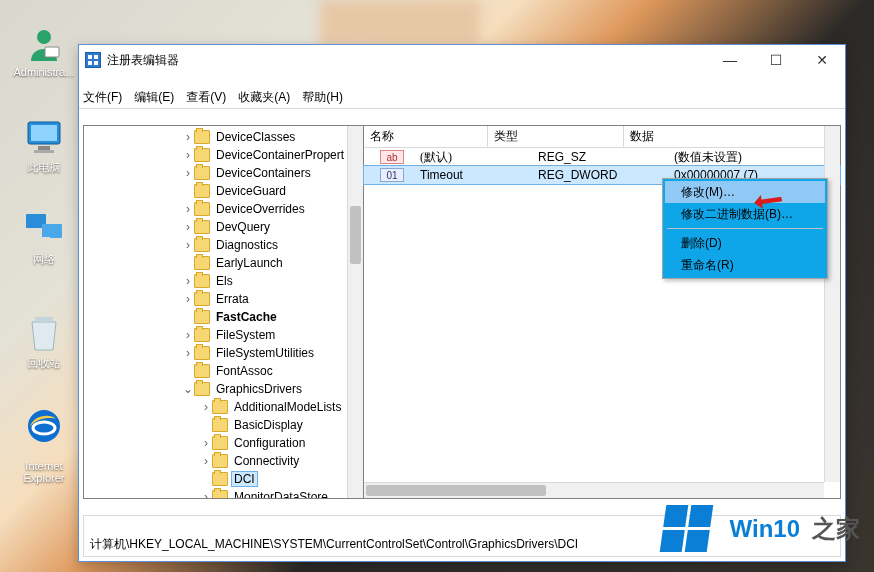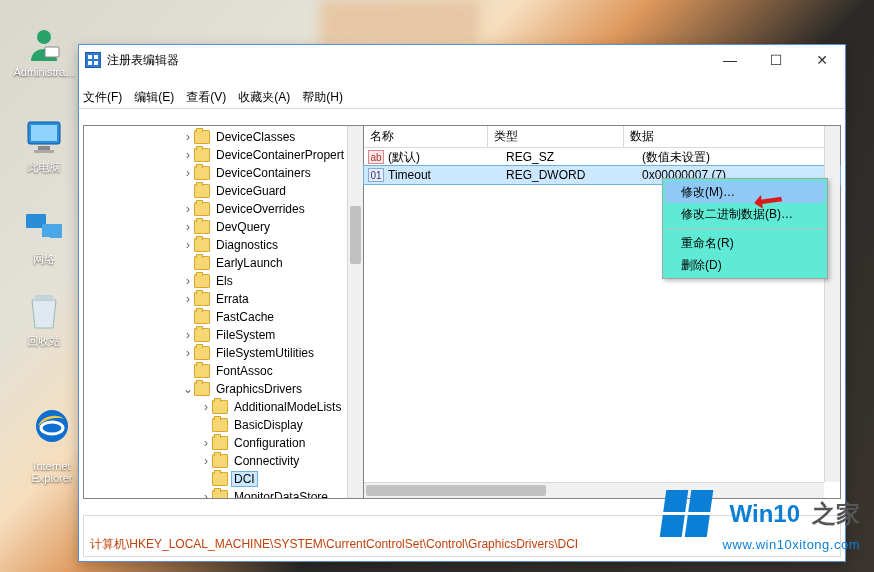--- a/index.html
+++ b/index.html
@@ -26,29 +26,29 @@
 .trow .fold::before { content:""; position:absolute; left:1px; top:-3px; width:5px; height:3px; background:#f7d774; border:1px solid #d9a82b; border-bottom:none; }
 .trow .lbl { padding: 0 2px; }
 .trow.sel .lbl { background:#cce8ff; outline:1px solid #6fb1e5; }
 .tree-sb { position:absolute; right:0; top:0; bottom:0; width:16px; background:#f0f0f0; border-left:1px solid #d9d9d9; }
 .tree-sb .th { position:absolute; left:2px; right:2px; top:80px; height:58px; background:#c1c1c1; border-radius:2px; }
 .val-pane { flex:1; display:flex; flex-direction:column; position:relative; min-width:0; }
 .cols { height: 22px; display:flex; border-bottom:1px solid #d9d9d9; background:#fff; }
 .cols .c { border-right:1px solid #d9d9d9; display:flex; align-items:center; padding-left:6px; font-size:12px; color:#000; }
 .vrows { flex:1; position:relative; }
 .vrow { height:18px; display:flex; align-items:center; font-size:12px; color:#000; }
-.vrow .vic { width:16px; height:14px; margin:0 4px; display:inline-flex; align-items:center; justify-content:center; font-size:10px; border:1px solid; }
+.vrow .vic { width:24px; height:14px; margin:0 16px; display:inline-flex; align-items:center; justify-content:center; font-size:10px; border:1px solid; }
 .vic.sz { background:#ffe7e7; border-color:#d88; color:#a33; }
 .vic.dw { background:#e7eeff; border-color:#88a9d8; color:#336;text-align:center; }
 .vrow.sel { background:#cce8ff; outline:1px solid #6fb1e5; }
 .val-sb { position:absolute; left:0; right:16px; bottom:0; height:16px; background:#f0f0f0; border-top:1px solid #d9d9d9; }
 .val-sb .th { position:absolute; top:2px; bottom:2px; left:2px; width:180px; background:#c1c1c1; border-radius:2px; }
 .val-sbv { position:absolute; right:0; top:0; bottom:16px; width:16px; background:#f0f0f0; border-left:1px solid #d9d9d9; }
-.status { height: 32px; border:1px solid #d9d9d9; margin:0 4px 4px; padding:20px 6px; font-size:12px; color:#c2410c; overflow:hidden; white-space:nowrap; }
-.ctxmenu { position:absolute; background:#5eead4; border:1px solid #a4a4a4; box-shadow:2px 2px 4px rgba(0,0,0,.25); padding:2px; z-index:10; }
+.status { height: 32px; border:1px solid #d9d9d9; margin:0 4px 4px; padding:20px 6px; font-size:12px; color:#000000; overflow:hidden; white-space:nowrap; }
+.ctxmenu { position:absolute; background:#0ea5e9; border:1px solid #a4a4a4; box-shadow:2px 2px 4px rgba(0,0,0,.25); padding:2px; z-index:10; }
 .ctxmenu .mi { height:22px; display:flex; align-items:center; padding:0 24px 0 16px; font-size:12px; color:#000; white-space:nowrap; cursor:default; }
 .ctxmenu .mi.sel { background:#90c8f6; }
 .ctxmenu hr { border:none; border-top:1px solid #c0c0c0; margin:3px 2px; }
 .arrow { position:absolute; width:28px; height:14px; background:#d91b1b; clip-path: polygon(0 50%, 28% 0, 28% 34%, 100% 34%, 100% 66%, 28% 66%, 28% 100%); transform: rotate(-8deg); z-index:11; }
 .wm { position:absolute; right:14px; bottom:20px; text-align:right; color:#fff; }
 .wm .logo { display:flex; justify-content:flex-end; align-items:center; gap:8px; }
 .wm .sq { display:grid; grid-template-columns:22px 22px; grid-template-rows:22px 22px; gap:3px; transform:skewX(-8deg); }
 .wm .sq div { background:#0b7fd6; }
 .wm .big { font-size:24px; font-weight:700; color:#0b7fd6;margin-left:12px; }
 .wm .sub { color:#0b7fd6; font-size:13px; letter-spacing:.5px; }
@@ -82,30 +82,30 @@
   <div class="d-icon" style="left:8px; top:210px;">
     <div class="ic">
         <svg width="40" height="36" viewBox="0 0 40 36">
           <rect x="2" y="2" width="20" height="14" rx="1" fill="#2a8dd9"></rect>
           <rect x="18" y="12" width="20" height="14" rx="1" fill="#4aa8e8"></rect>
           <path d="M12 16v10h14" stroke="#ddd" stroke-width="2" fill="none"></path>
         </svg>
       </div>
     <span>网络</span>
   </div>
-  <div class="d-icon" style="left:8px; top:292px;">
+  <div class="d-icon" style="left:8px; top:314px;">
     <div class="ic">
         <svg width="36" height="40" viewBox="0 0 36 40">
           <path d="M6 8h24l-3 28H9z" fill="#dfe9ef" stroke="#9bb"></path>
           <rect x="9" y="3" width="18" height="5" fill="#c3d4dd"></rect>
         </svg>
       </div>
     <span>回收站</span>
   </div>
-  <div class="d-icon" style="left:16px; top:394px; white-space:pre-line;">
+  <div class="d-icon" style="left:8px; top:394px; white-space:pre-line;">
     <div class="ic"><svg width="38" height="38" viewBox="0 0 38 38">
           <circle cx="19" cy="19" r="16" fill="#0e6fd1"></circle>
           <path d="M5 20c3-12 20-14 26-8-4-2-20-2-26 8z" fill="#f7c948"></path>
           <ellipse cx="19" cy="21" rx="11" ry="6" fill="none" stroke="#fff" stroke-width="3"></ellipse>
         </svg></div>
     <span>Internet
 Explorer</span>
   </div>
 
   <div class="window">
@@ -171,21 +171,21 @@
             <div class="trow" style="padding-left: 98px;">
               <span class="exp">›</span>
               <span class="fold"></span>
               <span class="lbl">Els</span>
             </div>
             <div class="trow" style="padding-left: 98px;">
               <span class="exp">›</span>
               <span class="fold"></span>
               <span class="lbl">Errata</span>
             </div>
-            <div class="trow" style="padding-left: 98px;">
+            <div class="trow" style="padding-left: 98px; font-weight: bold;">
               <span class="exp"></span>
               <span class="fold"></span>
               <span class="lbl">FastCache</span>
             </div>
             <div class="trow" style="padding-left: 98px;">
               <span class="exp">›</span>
               <span class="fold"></span>
               <span class="lbl">FileSystem</span>
             </div>
             <div class="trow" style="padding-left: 98px;">
@@ -240,54 +240,53 @@
       </div>
       <div class="val-pane">
         <div class="cols">
           <div class="c" style="width:124px;">名称</div>
           <div class="c" style="width:136px;">类型</div>
           <div class="c" style="flex:1;">数据</div>
         </div>
         <div class="vrows" id="vrows">
             <div class="vrow">
               <span class="vic sz">ab</span>
-              <span style="width: 118px;">(默认)</span>
+              <span style="width: 118px; font-family: Liberation Serif, serif;">(默认)</span>
               <span style="width: 136px;">REG_SZ</span>
               <span style="flex: 1 1 0%;">(数值未设置)</span>
             </div>
             <div class="vrow sel">
               <span class="vic dw">01</span>
               <span style="width: 118px;">Timeout</span>
               <span style="width: 136px;">REG_DWORD</span>
               <span style="flex: 1 1 0%;">0x00000007 (7)</span>
             </div>
           </div>
         <div class="val-sbv"></div>
         <div class="val-sb">
             <div class="th"></div>
           </div>
 
         <div class="ctxmenu" style="left:298px; top:52px; width:166px;">
           <div class="mi sel">修改(M)…</div>
           <div class="mi">修改二进制数据(B)…</div>
           <hr>
+          <div class="mi">删除(D)</div>
           <div class="mi">重命名(R)</div>
-          <div class="mi">删除(D)</div>
         </div>
         <div class="arrow" style="left:390px; top:68px;"></div>
       </div>
     </div>
     <div class="status">计算机\HKEY_LOCAL_MACHINE\SYSTEM\CurrentControlSet\Control\GraphicsDrivers\DCI</div>
   </div>
 
   <div class="wm">
     <div class="logo">
       <div class="sq">
           <div></div>
           <div></div>
           <div></div>
           <div></div>
         </div>
       <div><span class="big">Win10</span><span class="big" style="color:#555;">之家</span></div>
     </div>
-    <div class="sub">www.win10xitong.com</div>
   </div>
 </div>
 
 </body></html>

